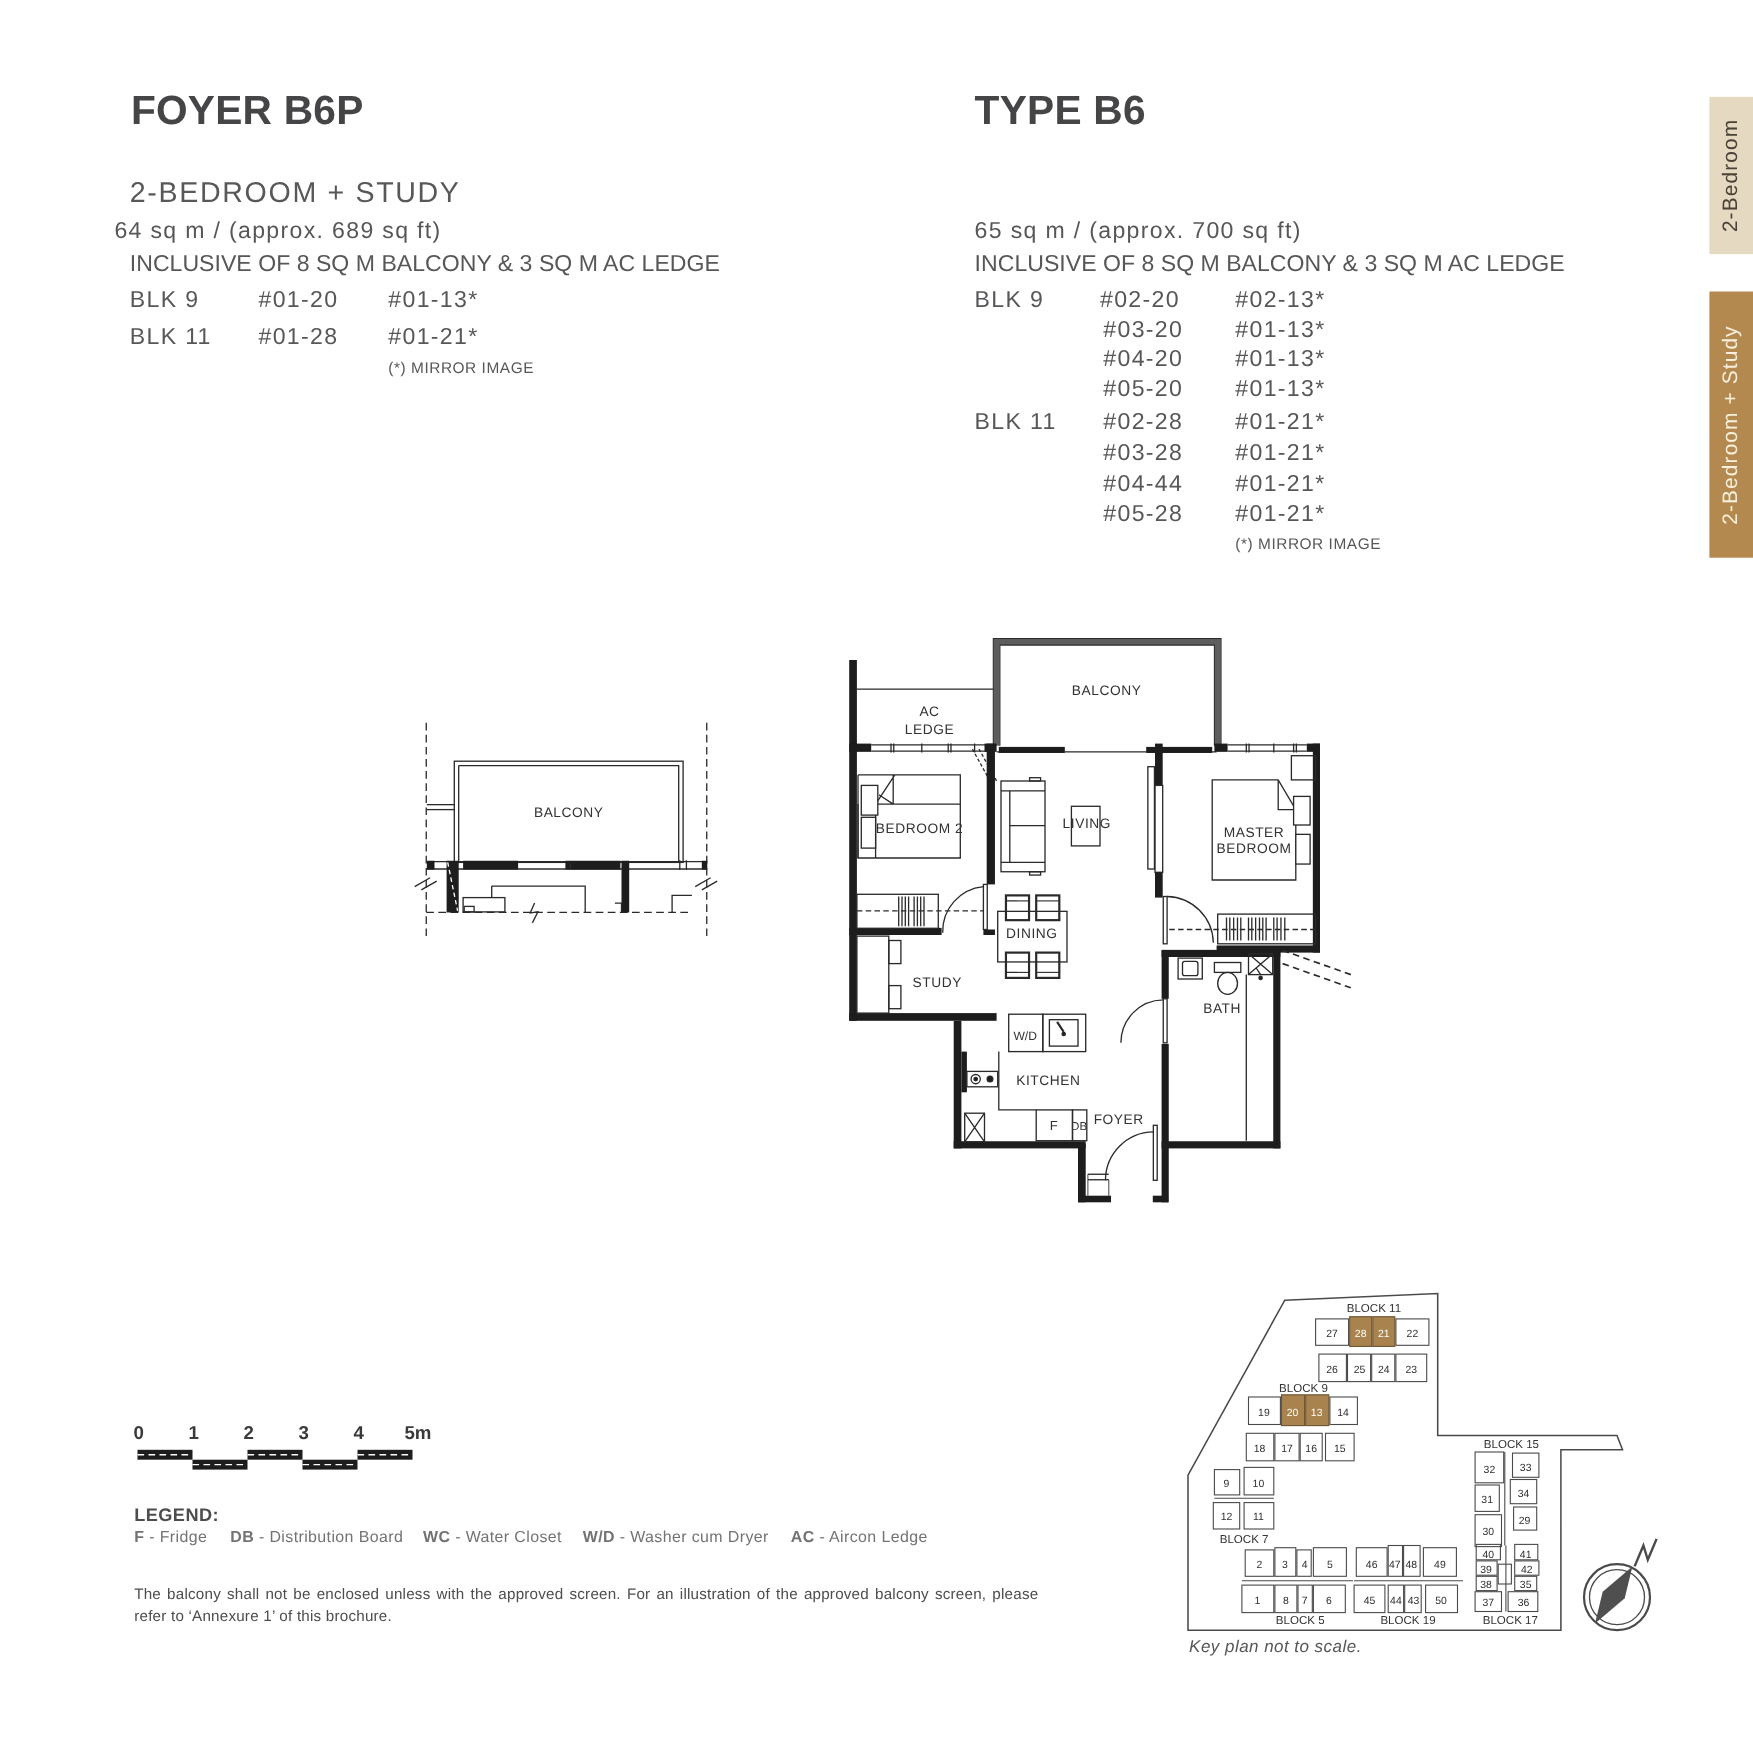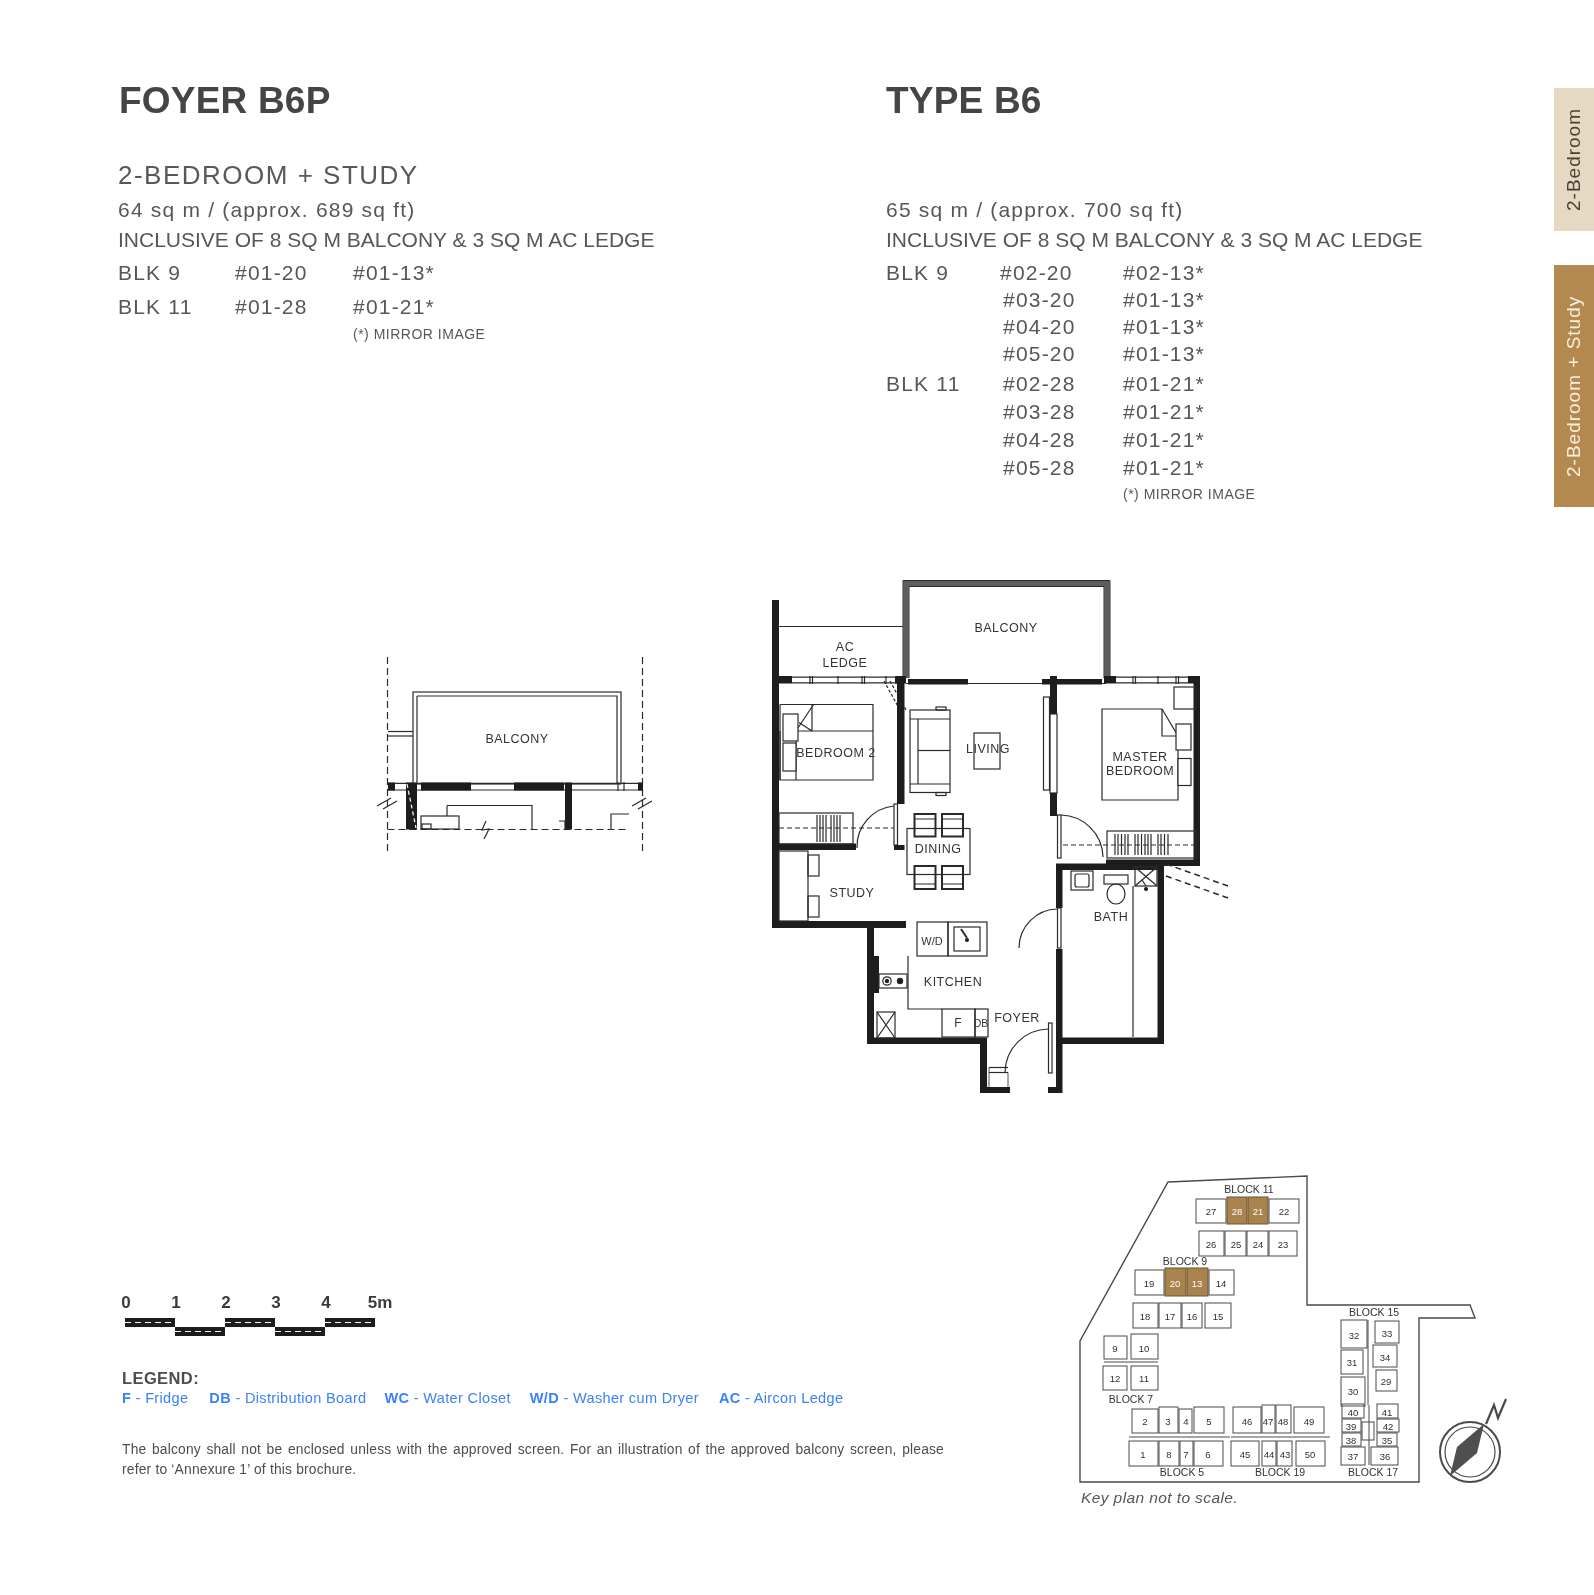--- a/index.html
+++ b/index.html
@@ -13,21 +13,21 @@
   .blkrow{font-size:21px;color:#57575a;letter-spacing:1.2px;}
   .mirror{font-size:14px;color:#57575a;letter-spacing:0.5px;}
 </style>
 </head>
 <body>
 
 <div class="abs h1" style="left:119px;top:80px;">FOYER B6P</div>
 
 <div class="abs h2" style="left:118px;top:160px;">2-BEDROOM + STUDY</div>
 
-<div class="abs b1" style="left:118px;top:198px;">64 sq m / (approx. 689 sq ft)</div>
+<div class="abs b1" style="left:104px;top:198px;">64 sq m / (approx. 689 sq ft)</div>
 
 <div class="abs binc" style="left:118px;top:228px;">INCLUSIVE OF 8 SQ M BALCONY &amp; 3 SQ M AC LEDGE</div>
 
 <div class="abs blkrow" style="left:118px;top:261px;">BLK 9</div>
 <div class="abs blkrow" style="left:235px;top:261px;">#01-20</div>
 <div class="abs blkrow" style="left:353px;top:261px;">#01-13*</div>
 <div class="abs blkrow" style="left:118px;top:295px;">BLK 11</div>
 <div class="abs blkrow" style="left:235px;top:295px;">#01-28</div>
 <div class="abs blkrow" style="left:353px;top:295px;">#01-21*</div>
 
@@ -46,21 +46,21 @@
 <div class="abs blkrow" style="left:1123px;top:288px;">#01-13*</div>
 <div class="abs blkrow" style="left:1003px;top:315px;">#04-20</div>
 <div class="abs blkrow" style="left:1123px;top:315px;">#01-13*</div>
 <div class="abs blkrow" style="left:1003px;top:342px;">#05-20</div>
 <div class="abs blkrow" style="left:1123px;top:342px;">#01-13*</div>
 <div class="abs blkrow" style="left:886px;top:372px;">BLK 11</div>
 <div class="abs blkrow" style="left:1003px;top:372px;">#02-28</div>
 <div class="abs blkrow" style="left:1123px;top:372px;">#01-21*</div>
 <div class="abs blkrow" style="left:1003px;top:400px;">#03-28</div>
 <div class="abs blkrow" style="left:1123px;top:400px;">#01-21*</div>
-<div class="abs blkrow" style="left:1003px;top:428px;">#04-28</div>
+<div class="abs blkrow" style="left:1003px;top:428px;">#04-44</div>
 <div class="abs blkrow" style="left:1123px;top:428px;">#01-21*</div>
 <div class="abs blkrow" style="left:1003px;top:456px;">#05-28</div>
 <div class="abs blkrow" style="left:1123px;top:456px;">#01-21*</div>
 
 <div class="abs mirror" style="left:1123px;top:486px;">(*) MIRROR IMAGE</div>
 
 <div class="abs" style="left:1554px;top:88px;width:40px;height:143px;background:#e5d9c1;">
   <div style="writing-mode:vertical-rl;transform:rotate(180deg);width:40px;height:143px;
       display:flex;align-items:center;justify-content:center;font-size:19px;color:#4b4237;letter-spacing:1px;">2-Bedroom</div>
 </div>
@@ -407,21 +407,21 @@
     <rect x="275" y="1327" width="50" height="9"></rect>
   </g>
   <g stroke="#ffffff" stroke-width="1.2" stroke-dasharray="6 4">
     <path d="M125 1322.5 H175 M225 1322.5 H275 M325 1322.5 H375"></path>
     <path d="M175 1331.5 H225 M275 1331.5 H325"></path>
   </g>
 </svg>
 
 <div class="abs" style="left:122px;top:1369px;font-size:16.5px;font-weight:bold;color:#4d4d4f;letter-spacing:0.4px;">LEGEND:</div>
 
-<div class="abs" style="left:122px;top:1390px;font-size:14.5px;color:#3b82f6;letter-spacing:0.35px;white-space:nowrap;">
+<div class="abs" style="left:122px;top:1390px;font-size:14.5px;color:#737373;letter-spacing:0.35px;white-space:nowrap;">
   <b>F</b> - Fridge<span style="display:inline-block;width:21px;"></span><b>DB</b> - Distribution Board<span style="display:inline-block;width:18px;"></span><b>WC</b> - Water Closet<span style="display:inline-block;width:19px;"></span><b>W/D</b> - Washer cum Dryer<span style="display:inline-block;width:20px;"></span><b>AC</b> - Aircon Ledge
 </div>
 
 <div class="abs" style="left:122px;top:1440px;width:900px;font-size:13.8px;color:#4d4d4f;letter-spacing:0.2px;line-height:19.5px;">
 <div><span style="word-spacing:1.5px;">The balcony shall not be enclosed unless with the approved screen. For an illustration of the approved balcony screen, please</span><br>refer to ‘Annexure 1’ of this brochure.</div>
 </div>
 
 <svg class="abs" style="left:1060px;top:1160px;" width="500" height="370" viewBox="1060 1160 500 370" font-family="Liberation Sans, sans-serif" fill="none" stroke="none">
 
   <path d="M1168 1182 L1307 1176 L1307 1305 L1470 1305 L1475 1318 L1419 1318 L1419 1482 L1080 1482 L1080 1341 Z" stroke="#4a4a4a" stroke-width="1.4"></path>

